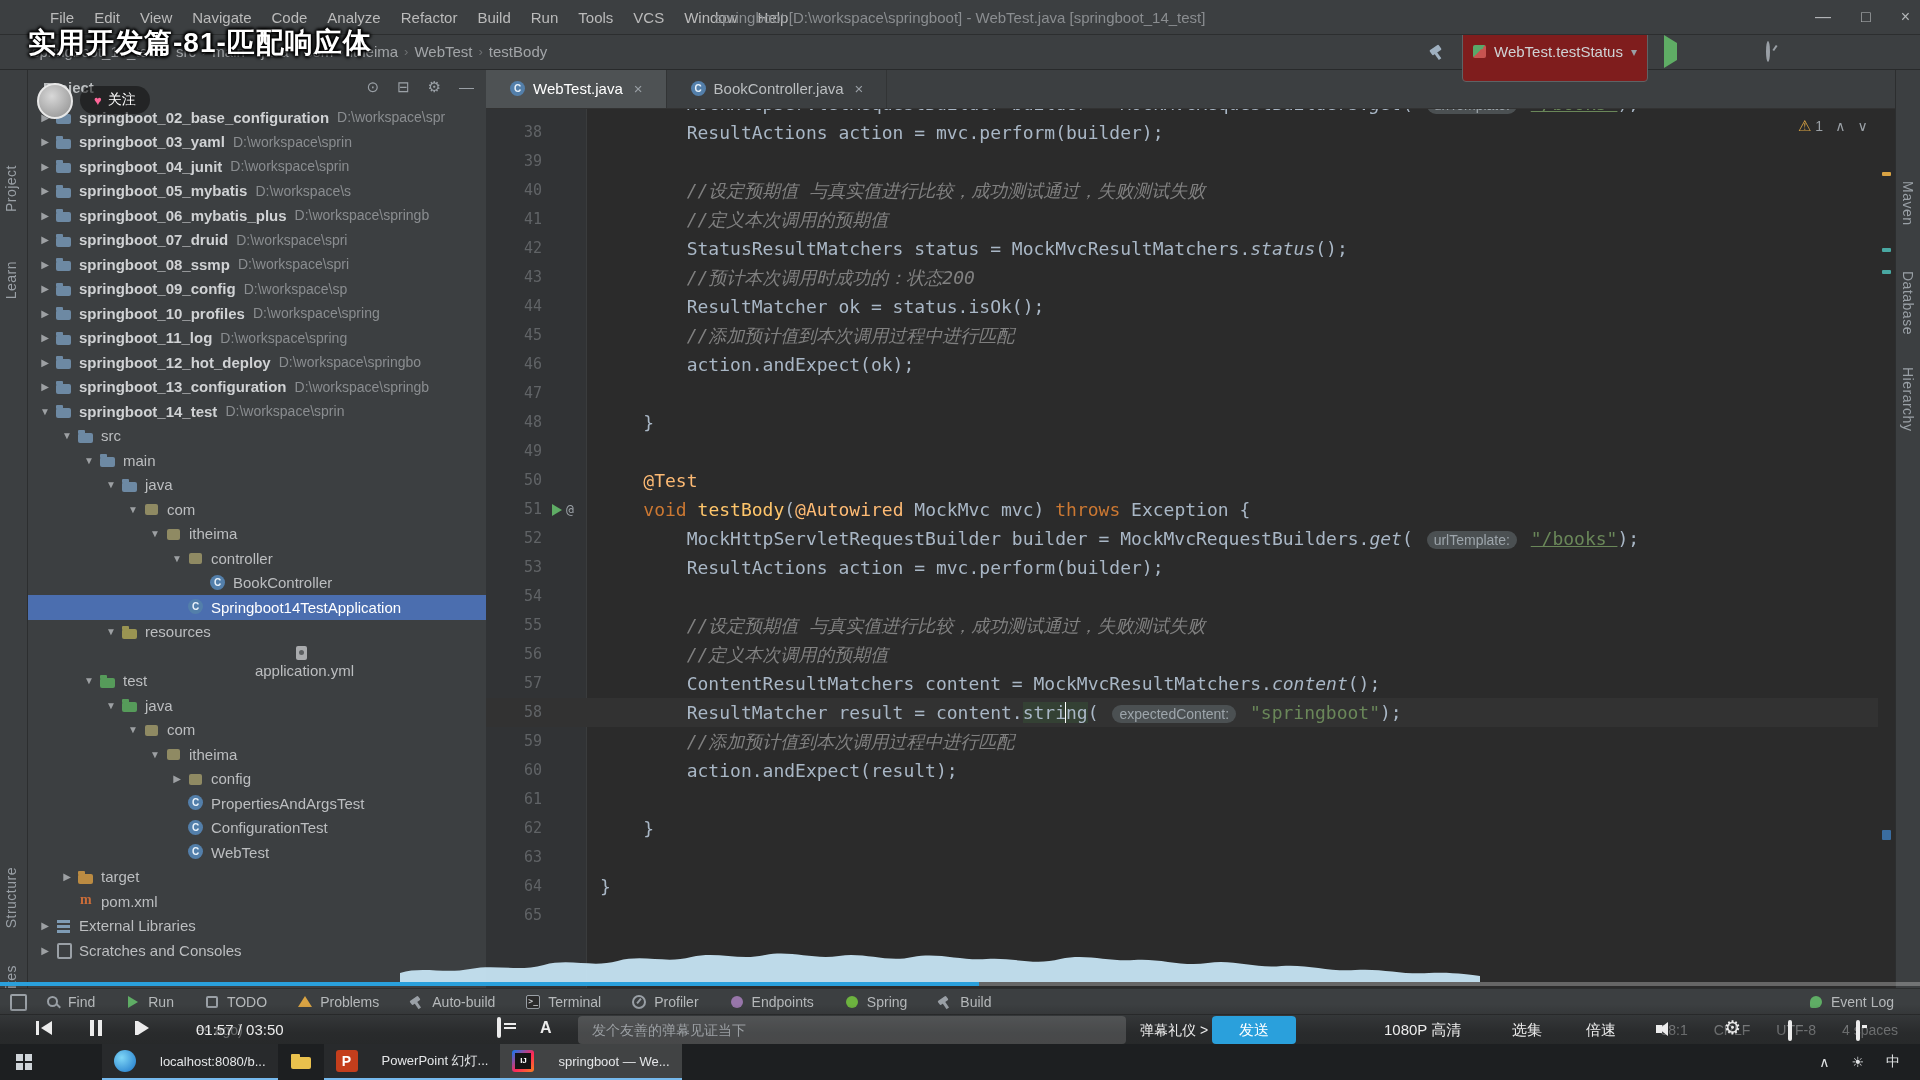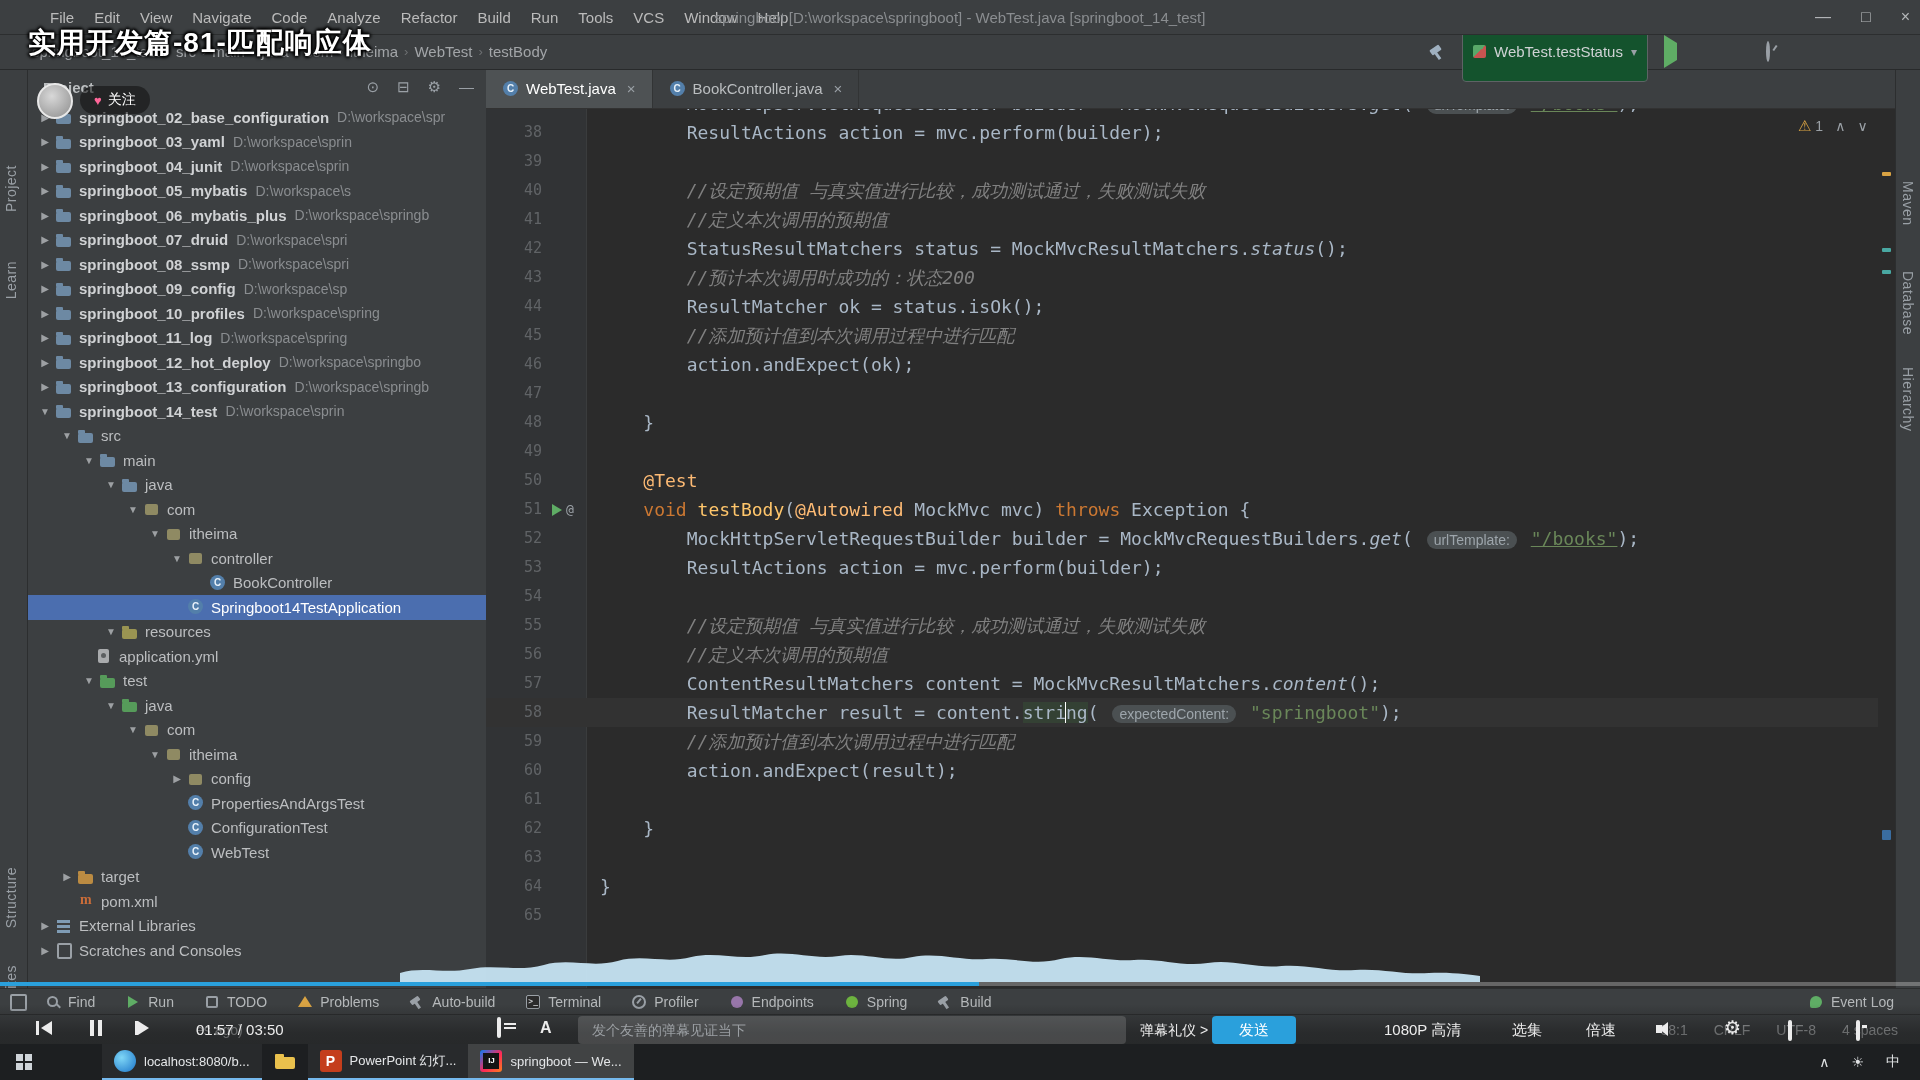--- a/index.html
+++ b/index.html
@@ -13,21 +13,21 @@
   .menu{padding:3px 10px;font-size:15px;color:#bbbbbb;}
   .win-title{position:absolute;left:50%;transform:translateX(-50%);color:#8a8d90;font-size:15px;white-space:nowrap;}
   .win-controls{position:absolute;right:10px;top:0;height:34px;display:flex;align-items:center;gap:30px;color:#b5b8ba;font-size:16px;}
 
   
   .navbar{position:absolute;left:0;top:34px;width:1920px;height:35px;background:#3c3f41;border-bottom:1px solid #282a2b;z-index:4;}
   .crumbs{position:absolute;left:28px;top:0;height:35px;display:flex;align-items:center;color:#a2a5a8;font-size:15px;white-space:nowrap;}
   .crumb{padding:0 4px;}
   .crumb-sep{color:#6d7072;font-size:13px;padding:0 2px;}
   .runbox{position:absolute;right:34px;top:0;height:35px;display:flex;align-items:center;gap:16px;}
-  .runcombo{display:flex;align-items:center;gap:8px;background:#14532d;border:1px solid #5e6365;border-radius:4px;
+  .runcombo{display:flex;align-items:center;gap:8px;background:#7f1d1d;border:1px solid #5e6365;border-radius:4px;
     height:26px;padding:16px 10px;color:#cfd2d4;font-size:15px;}
   .cfgico{width:13px;height:13px;border-radius:2px;background:linear-gradient(135deg,#59a869 50%,#c75450 50%);}
   .gi{position:relative;width:18px;height:18px;display:inline-block;}
   .tri-green{width:0;height:0;border-left:13px solid #5fad65;border-top:8px solid transparent;border-bottom:8px solid transparent;}
   .bug-ic{width:13px;height:16px;border-radius:7px;background:#5fad65;margin-top:1px;}
   .shield-ic{width:13px;height:15px;background:#9aa0a6;clip-path:polygon(0 0,100% 0,100% 60%,50% 100%,0 60%);margin-top:1px;}
   .gauge-ic{width:15px;height:15px;border:2px solid #9aa0a6;border-radius:50%;position:relative;}
   .gauge-ic::after{content:"";position:absolute;left:6px;top:2px;width:2px;height:6px;background:#9aa0a6;transform:rotate(35deg);}
   .stop-ic{width:14px;height:14px;border-radius:2px;background:#8a4a47;}
   .grid-ic{width:7px;height:7px;background:#9aa0a6;box-shadow:9px 0 0 #9aa0a6,0 9px 0 #9aa0a6,9px 9px 0 #9aa0a6;margin:1px;}
@@ -64,21 +64,21 @@
     color:#e9f2fa;font:bold 10px/15px "Liberation Sans",sans-serif;text-align:center;}
   .ic-yaml::before{content:"";position:absolute;left:3px;top:2px;width:11px;height:14px;background:#a9abad;border-radius:2px;}
   .ic-yaml::after{content:"";position:absolute;left:6px;top:6px;width:5px;height:5px;border-radius:50%;background:#5c5f61;}
   .ic-maven::before{content:"m";position:absolute;left:3px;top:0;color:#cb6d39;font:bold 14px/16px "Liberation Serif",serif;}
   .ic-lib::before{content:"";position:absolute;left:2px;top:3px;width:13px;height:3px;background:#7f9cb5;box-shadow:0 5px 0 #7f9cb5,0 10px 0 #7f9cb5;}
   .ic-scratch::before{content:"";position:absolute;left:2px;top:2px;width:11px;height:12px;border:2px solid #9aa0a6;border-radius:2px;}
 
   
   .etabs{position:absolute;left:486px;top:69px;width:1410px;height:39px;background:#3c3f41;border-bottom:1px solid #323232;
     display:flex;align-items:stretch;z-index:2;}
-  .etab{display:flex;align-items:center;gap:7px;padding:0 16px;font-size:15px;color:#bbbec0;border-right:1px solid #323435;}
+  .etab{display:flex;align-items:center;gap:7px;padding:0 23px;font-size:15px;color:#bbbec0;border-right:1px solid #323435;}
   .etab.active{background:#4e5254;color:#fff;}
   .etab .ico{width:17px;height:17px;margin-right:0;}
   .etab .tclose{color:#9aa0a6;font-size:15px;margin-left:4px;}
   .gutterbg{position:absolute;left:486px;top:108px;width:100px;height:880px;background:#313335;border-right:1px solid #3a3c3d;z-index:1;}
   .codewrap{position:absolute;left:486px;top:108px;width:1392px;height:880px;overflow:hidden;z-index:1;}
   #code{margin-top:-19px;}
   .ln{display:flex;height:29px;}
   .ln.cur{background:#323232;}
   .ln .num{width:56px;flex:none;text-align:right;padding-right:8px;color:#606366;font:15px/29px "DejaVu Sans Mono",monospace;}
   .ln .gic{width:42px;flex:none;display:flex;align-items:center;gap:4px;padding-left:2px;}
@@ -125,21 +125,21 @@
     display:flex;align-items:center;color:#a2a5a7;font-size:14px;z-index:6;}
   .st-left{margin-left:196px;}
   .st-right{margin-left:auto;display:flex;gap:26px;margin-right:22px;align-items:center;}
 
   
   .taskbar{position:absolute;left:0;top:1044px;width:1920px;height:36px;background:#1d1f21;display:flex;align-items:stretch;z-index:40;}
   .tb-start{width:48px;display:flex;align-items:center;justify-content:center;}
   .start-icon{position:relative;width:16px;height:16px;}
   .start-icon::before{content:"";position:absolute;left:0;top:0;width:7px;height:7px;background:#cfd4d9;box-shadow:9px 0 0 #cfd4d9,0 9px 0 #cfd4d9,9px 9px 0 #cfd4d9;}
   .tb-apps{display:flex;margin-left:54px;}
-  .tb-app{display:flex;align-items:center;gap:8px;padding:0 12px;max-width:176px;color:#e4e6e8;font-size:13px;
+  .tb-app{display:flex;align-items:center;gap:24px;padding:0 12px;max-width:176px;color:#e4e6e8;font-size:13px;
     white-space:nowrap;overflow:hidden;border-bottom:2px solid transparent;}
   .tb-app.open{border-bottom-color:#76b9ed;background:rgba(255,255,255,.05);}
   .tb-app.active{background:rgba(255,255,255,.16);}
   .tbappico{position:relative;width:22px;height:22px;flex:none;}
   .browser-icon{border-radius:50%;background:radial-gradient(circle at 35% 35%,#7fd7f7,#1b74c8);}
   .explorer-icon::before{content:"";position:absolute;left:1px;top:7px;width:20px;height:12px;background:#eac14d;border-radius:2px;}
   .explorer-icon::after{content:"";position:absolute;left:1px;top:4px;width:9px;height:5px;background:#eac14d;border-radius:1px;}
   .powerpoint-icon{background:#c43e1c;border-radius:3px;}
   .powerpoint-icon::before{content:"P";position:absolute;left:0;top:0;width:22px;height:22px;color:#fff;font:bold 14px/22px "Liberation Sans",sans-serif;text-align:center;}
   .intellij-icon{background:linear-gradient(135deg,#087cfa,#fe2857 55%,#fc801d);border-radius:3px;}
@@ -391,21 +391,21 @@
       <div class="trow sel" style="padding-left: 140px;">
         <span class="arr"></span>
         <span class="ico ic-class"></span>
         <span class="tlabel">Springboot14TestApplication</span>
       </div>
       <div class="trow" style="padding-left: 74px;">
         <span class="arr">▼</span>
         <span class="ico ic-folder f-res"></span>
         <span class="tlabel">resources</span>
       </div>
-      <div class="trow" style="padding-left: 48px;">
+      <div class="trow" style="padding-left: 96px; flex-direction: column;">
         <span class="arr"></span>
         <span class="ico ic-yaml"></span>
         <span class="tlabel">application.yml</span>
       </div>
       <div class="trow" style="padding-left: 52px;">
         <span class="arr">▼</span>
         <span class="ico ic-folder f-green"></span>
         <span class="tlabel">test</span>
       </div>
       <div class="trow" style="padding-left: 74px;">

